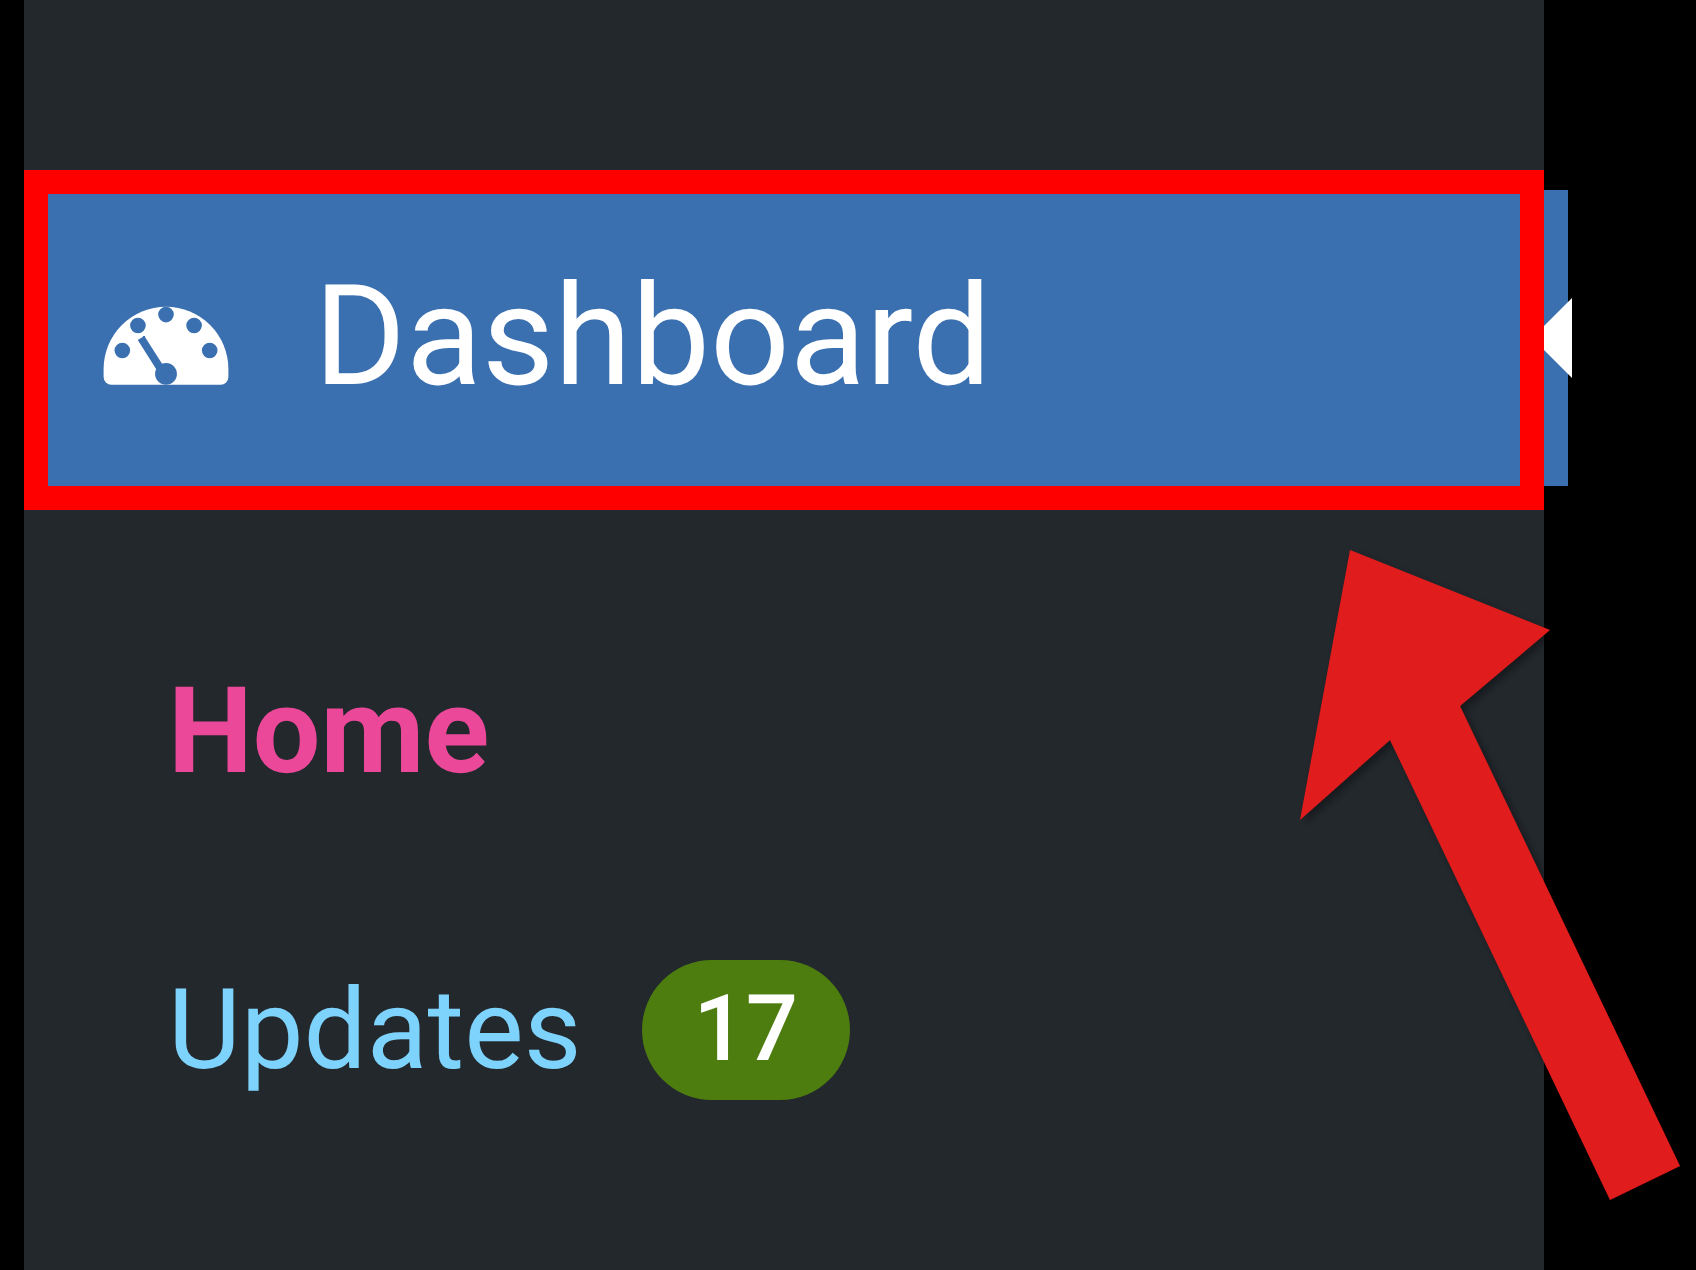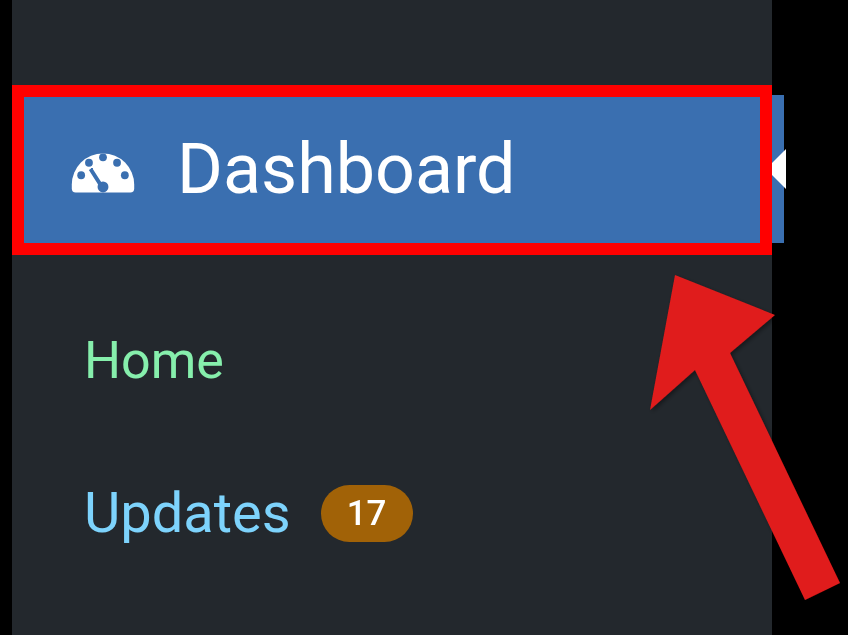--- a/index.html
+++ b/index.html
@@ -35,21 +35,21 @@
     }
     .menu-item-dashboard {
       position: absolute;
       left: 12px;
       top: 95px;
       width: 760px;
       height: 148px;
       background: #3a6fb0;
       display: flex;
       align-items: center;
-      padding-left: 40px;
+      padding-left: 20px;
       cursor: pointer;
     }
     .dashboard-icon {
       width: 78px;
       height: 78px;
       margin-right: 35px;
       flex-shrink: 0;
     }
     .dashboard-label {
       color: #ffffff;
@@ -69,44 +69,44 @@
     }
     .menu-item-home {
       position: absolute;
       left: 12px;
       top: 310px;
       width: 760px;
       padding: 20px 60px;
       cursor: pointer;
     }
     .home-label {
-      color: #86efac;
-      font-size: 52px;
-      font-weight: 400;
+      color: #ec4899;
+      font-size: 60px;
+      font-weight: 700;
     }
     .menu-item-updates {
       position: absolute;
       left: 12px;
       top: 460px;
       width: 760px;
       padding: 20px 60px;
       display: flex;
       align-items: center;
       cursor: pointer;
     }
     .updates-label {
       color: #7dd3fc;
       font-size: 56px;
       font-weight: 400;
       margin-right: 30px;
     }
     .badge {
-      background: #a16207;
+      background: #4d7c0f;
       color: #ffffff;
-      font-size: 35px;
+      font-size: 46px;
       font-weight: 500;
       border-radius: 40px;
       padding: 8px 26px;
       display: inline-flex;
       align-items: center;
       justify-content: center;
       min-width: 80px;
     }
     .arrow-annotation {
       position: absolute;

